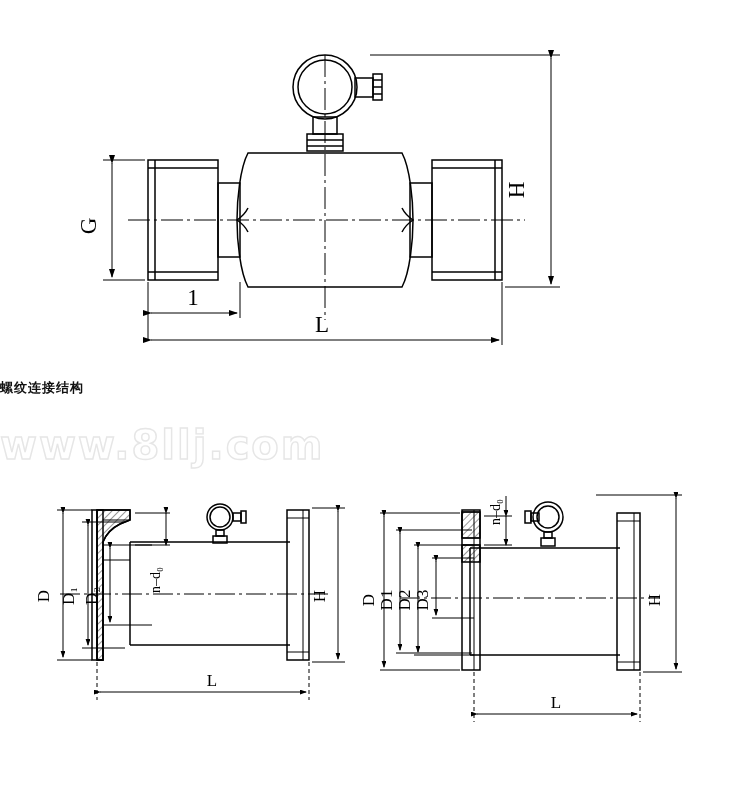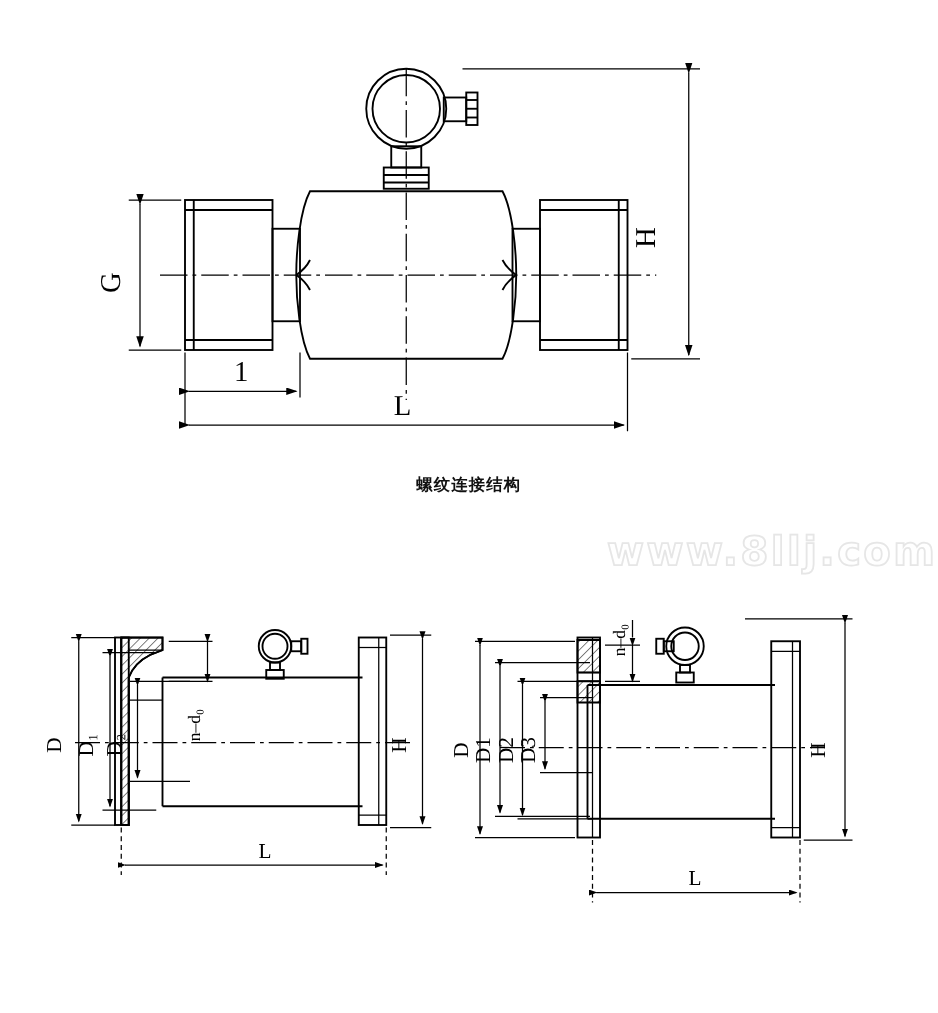--- a/index.html
+++ b/index.html
@@ -1,26 +1,26 @@
 <!DOCTYPE html>
 <html><head>
 <meta charset="utf-8">
 <style>
   html,body{margin:0;padding:0;background:#ffffff;}
   body{width:750px;height:810px;overflow:hidden;
        font-family:"Liberation Serif",serif;color:#000;}
   #sheet{position:relative;width:750px;height:810px;background:#fff;}
   svg{display:block;position:absolute;left:0;top:0;}
-  .cap{position:absolute;width:100%;text-align:center;
+  .cap{position:absolute;width:100%;
        font-family:"DejaVu Sans",sans-serif;font-size:13px;font-weight:bold;
        letter-spacing:1px;color:#111;}
   #cap1{top:379px;}
   #cap2{top:750px;}
-  #wm{position:absolute;left:0;top:422px;width:100%;text-align:right;
-      font-family:"DejaVu Sans",sans-serif;font-size:32px;font-weight:bold;
+  #wm{position:absolute;left:0;top:422px;width:100%;text-align:left;
+      font-family:"DejaVu Sans",sans-serif;font-size:40px;font-weight:bold;
       letter-spacing:2px;color:transparent;
       -webkit-text-stroke:1.4px #e6e6e6;
       user-select:none;pointer-events:none;}
 </style>
 </head>
 <body>
 
 <div id="sheet">
 
 <svg width="750" height="810" viewBox="0 0 750 810">

